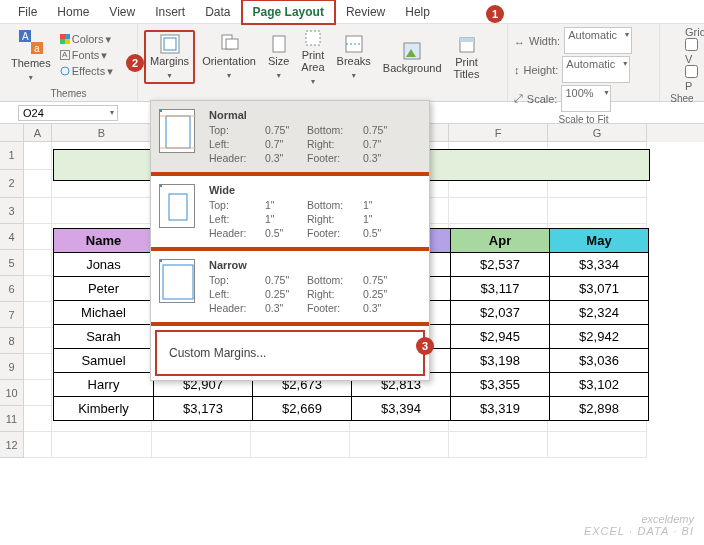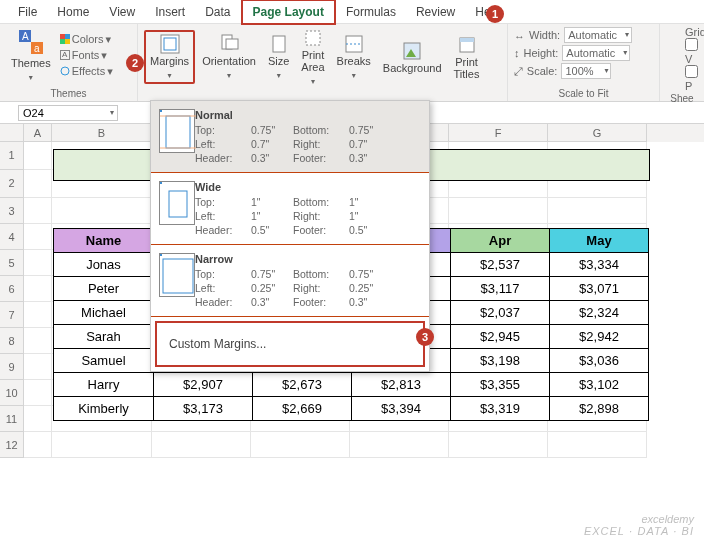--- a/index.html
+++ b/index.html
@@ -23,21 +23,21 @@
 
   .themes-group .ico-themes { display:inline-block; width:28px; height:28px; }
   .mini .sq { width:10px; height:10px; display:inline-block; }
 
   .margins-btn { border:2px solid #c0392b; border-radius:2px; padding:2px 4px; position:relative; }
 
   .callout { position:absolute; width:18px; height:18px; border-radius:50%; background:#c0392b; color:#fff; font-size:11px; font-weight:bold; display:flex; align-items:center; justify-content:center; z-index:50;}
 
   
   .stf-row { display:flex; align-items:center; gap:4px; font-size:11px; padding:1px 0;}
-  .stf-row .combo { border:1px solid #c8c8c8; background:#fff; padding:0 14px 0 3px; font-size:11px; position:relative; height:16px; line-height:14px; min-width:55px;}
+  .stf-row .combo { border:1px solid #c8c8c8; background:#fff; padding:0 14px 0 3px; font-size:11px; position:relative; height:27px; line-height:14px; min-width:55px;}
   .stf-row .combo::after { content:"▾"; position:absolute; right:2px; top:0; font-size:8px; color:#666;}
 
   
   .namebox-row { display:flex; height:22px; border-bottom:1px solid #d4d4d4; align-items:center; }
   .namebox { width:100px; border:1px solid #c8c8c8; margin:2px 2px 2px 18px; padding:1px 4px; font-size:11px; position:relative; background:#fff;}
   .namebox::after { content:"▾"; position:absolute; right:3px; top:2px; font-size:8px; color:#666;}
 
   
   .grid-area { position:relative; }
   .col-headers { display:flex; height:18px; background:#f3f2f1;}
@@ -51,21 +51,21 @@
   .data-table { position:absolute; left:53px; top:78px; }
   .title-cell { background:#e2efda; text-align:center; font-size:16px; font-weight:bold; color:#203864; padding:6px 0; width:597px; border:1px solid #000;}
   table.dtbl { border-collapse:collapse; margin-top:26px;}
   table.dtbl th, table.dtbl td { border:1.5px solid #000; padding:4px 0; text-align:center; font-size:13px; }
   table.dtbl th { font-weight:bold; }
   table.dtbl td { background:#fff; }
   .w-name {width:100px;} .w-col{width:99px;}
 
   
   .dropdown { position:absolute; top:100px; left:150px; width:280px; background:#fff; border:1px solid #c8c8c8; box-shadow:2px 2px 6px rgba(0,0,0,0.25); z-index:40;}
-  .dd-opt { display:flex; padding:8px; gap:0; border-bottom:1px solid #c2410c; cursor:pointer;}
+  .dd-opt { display:flex; padding:8px; gap:14px; border-bottom:4px solid #c2410c; cursor:pointer;}
   .dd-opt.sel { background:#e8e6e3;}
   .dd-ico { width:36px; height:44px; border:1px solid #888; position:relative; background:#fff; flex-shrink:0;}
   .dd-ico::before { content:""; position:absolute; border:1px solid #3b8bd0; }
   .dd-text { font-size:11px; color:#666; }
   .dd-text .t { font-weight:bold; color:#444; margin-bottom:3px; display:block;}
   .dd-text .grid2 { display:grid; grid-template-columns: 50px 36px 50px 36px; gap:2px 6px; font-size:10.5px;}
   .dd-custom { padding:14px 12px; border:2px solid #c0392b; margin:4px; font-size:12px; color:#444; cursor:pointer; position:relative;}
 
   .watermark { position:absolute; right:10px; bottom:8px; color:#bfbfbf; font-size:11px; font-style:italic; text-align:right; z-index:5;}
   .watermark .w2 { font-size:11px; letter-spacing:1px;}
@@ -73,21 +73,20 @@
 </head>
 <body>
 
 <div class="ribbon-tabs">
   <div class="tab">File</div>
   <div class="tab">Home</div>
   <div class="tab">View</div>
   <div class="tab">Insert</div>
   <div class="tab">Data</div>
   <div class="tab active">Page Layout</div>
-  <div class="tab">Formulas</div>
   <div class="tab">Review</div>
   <div class="tab">Help</div>
 </div>
 <div class="callout" style="top:5px; left:486px;">1</div>
 
 <div class="ribbon">
 
   <div class="group themes-group" style="width:138px;">
     <div class="group-row">
       <div class="big-btn">

